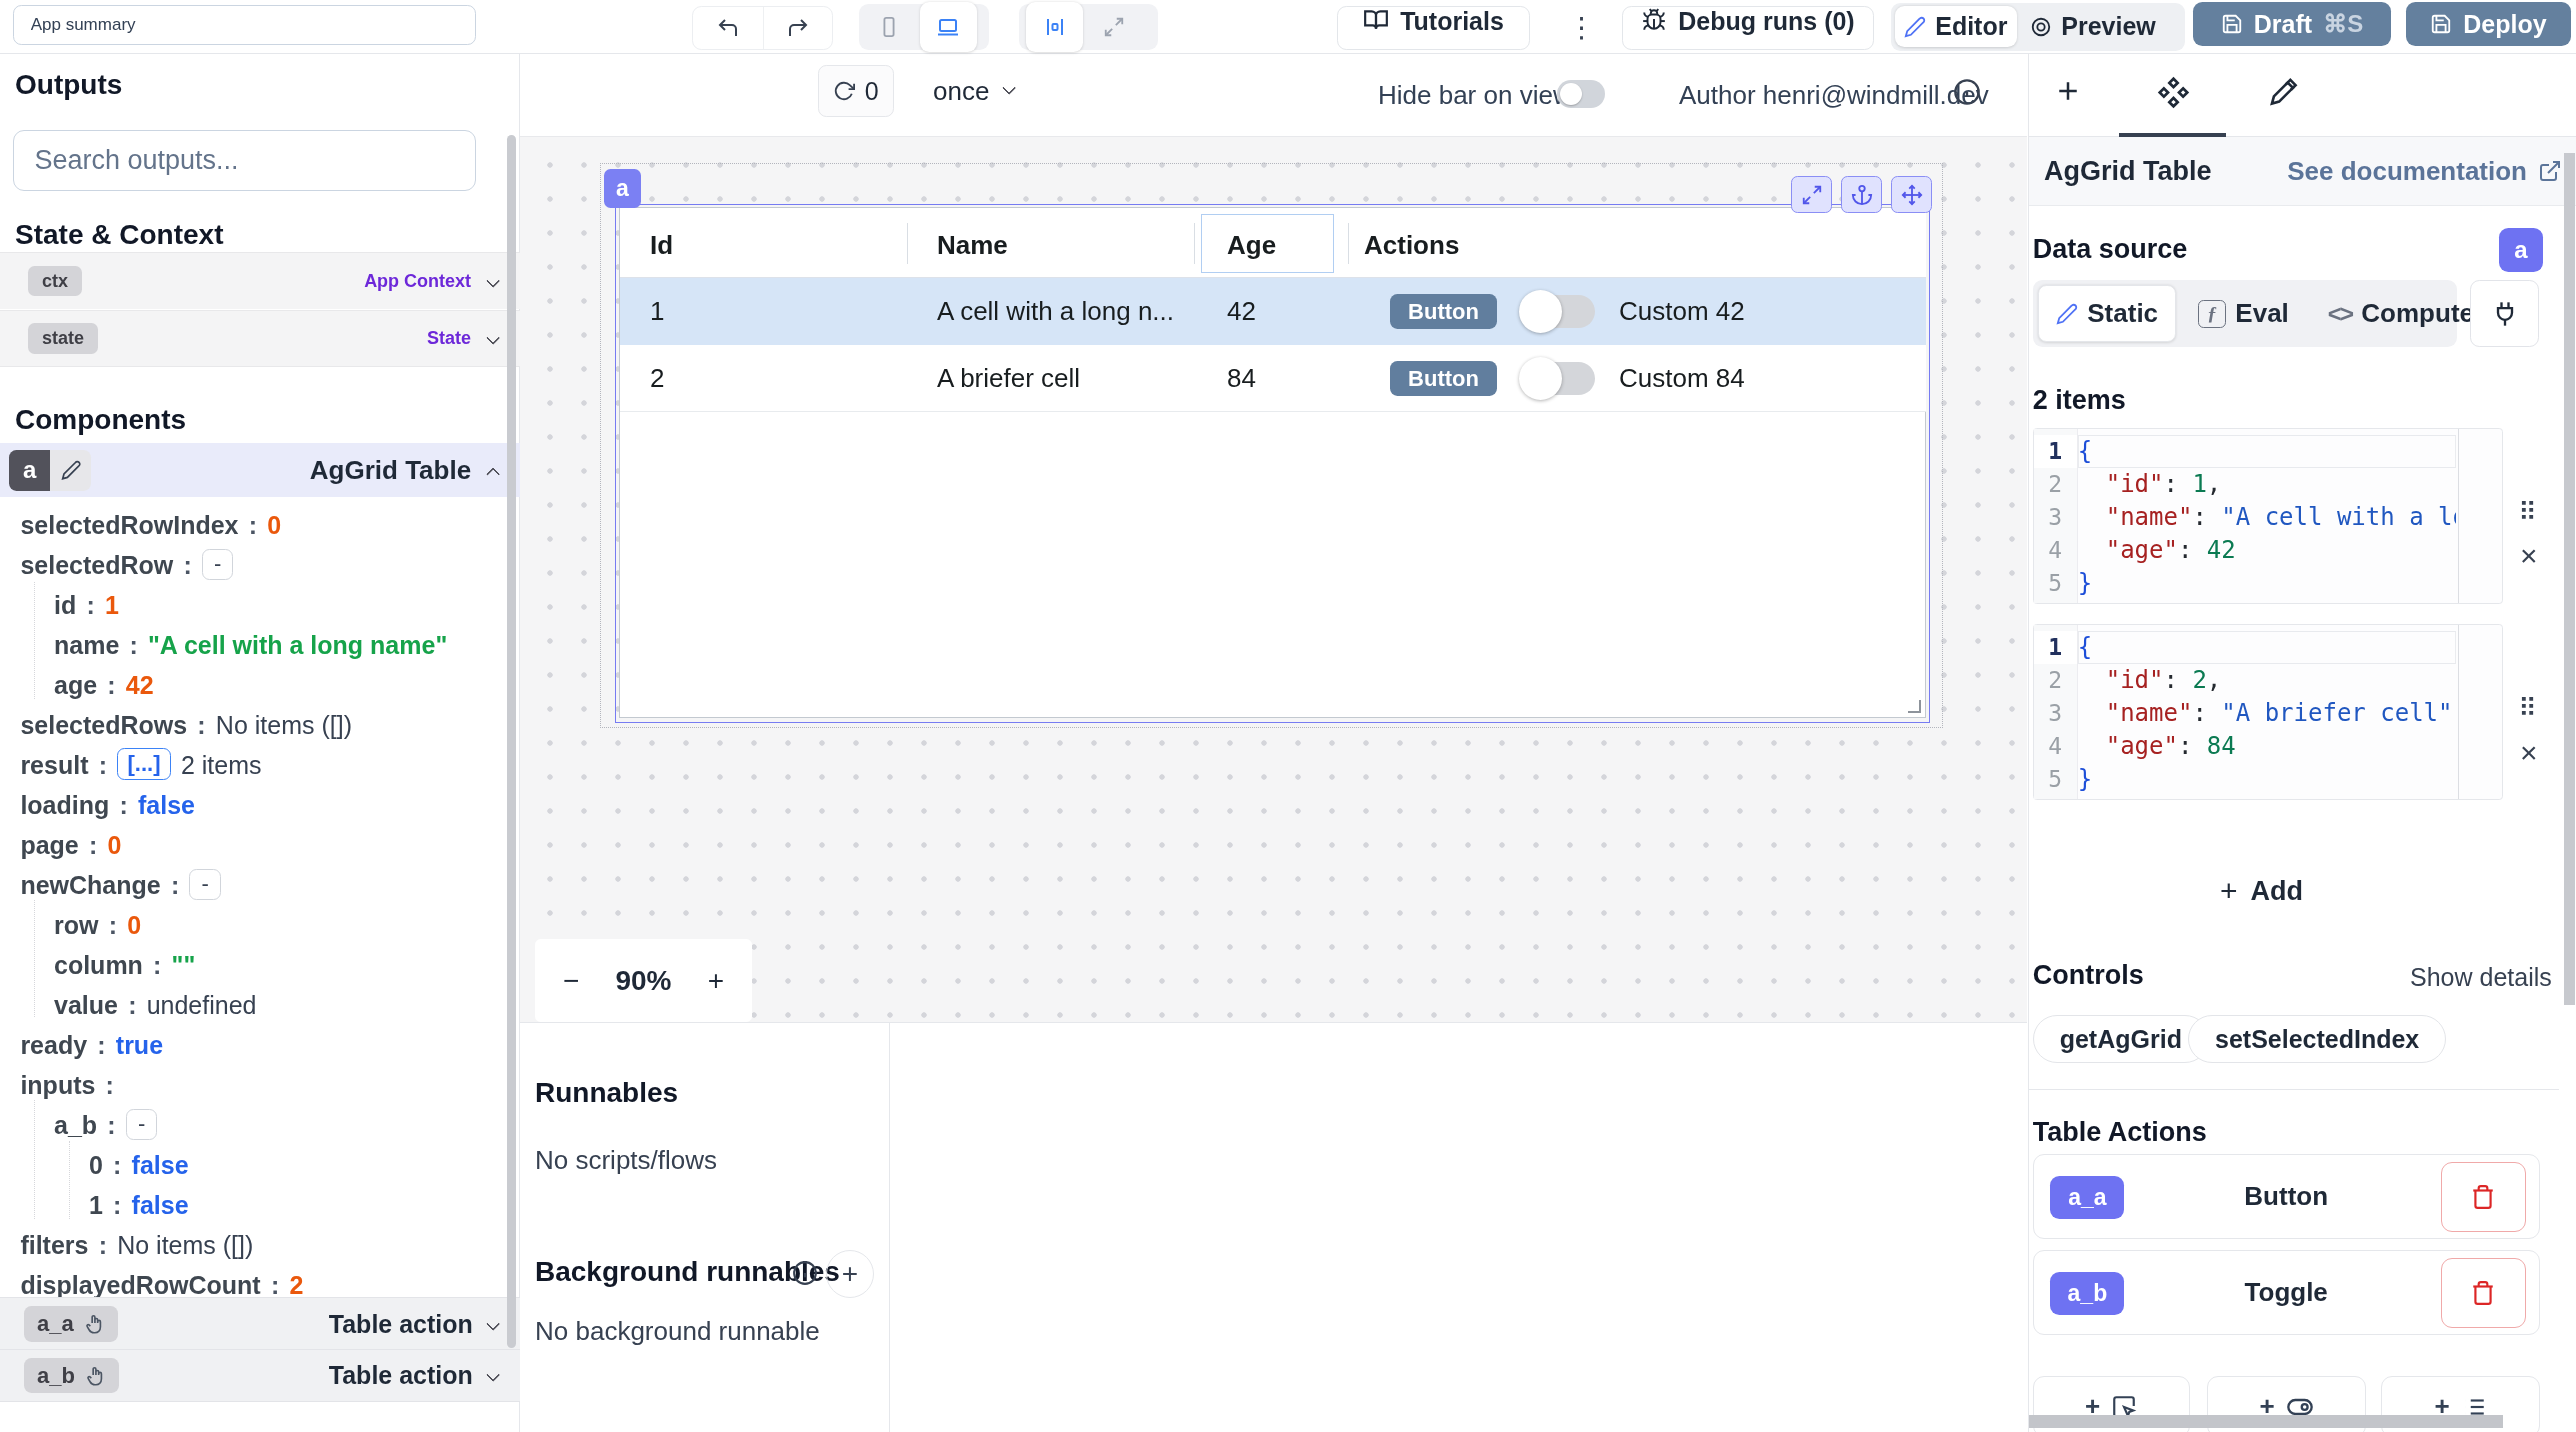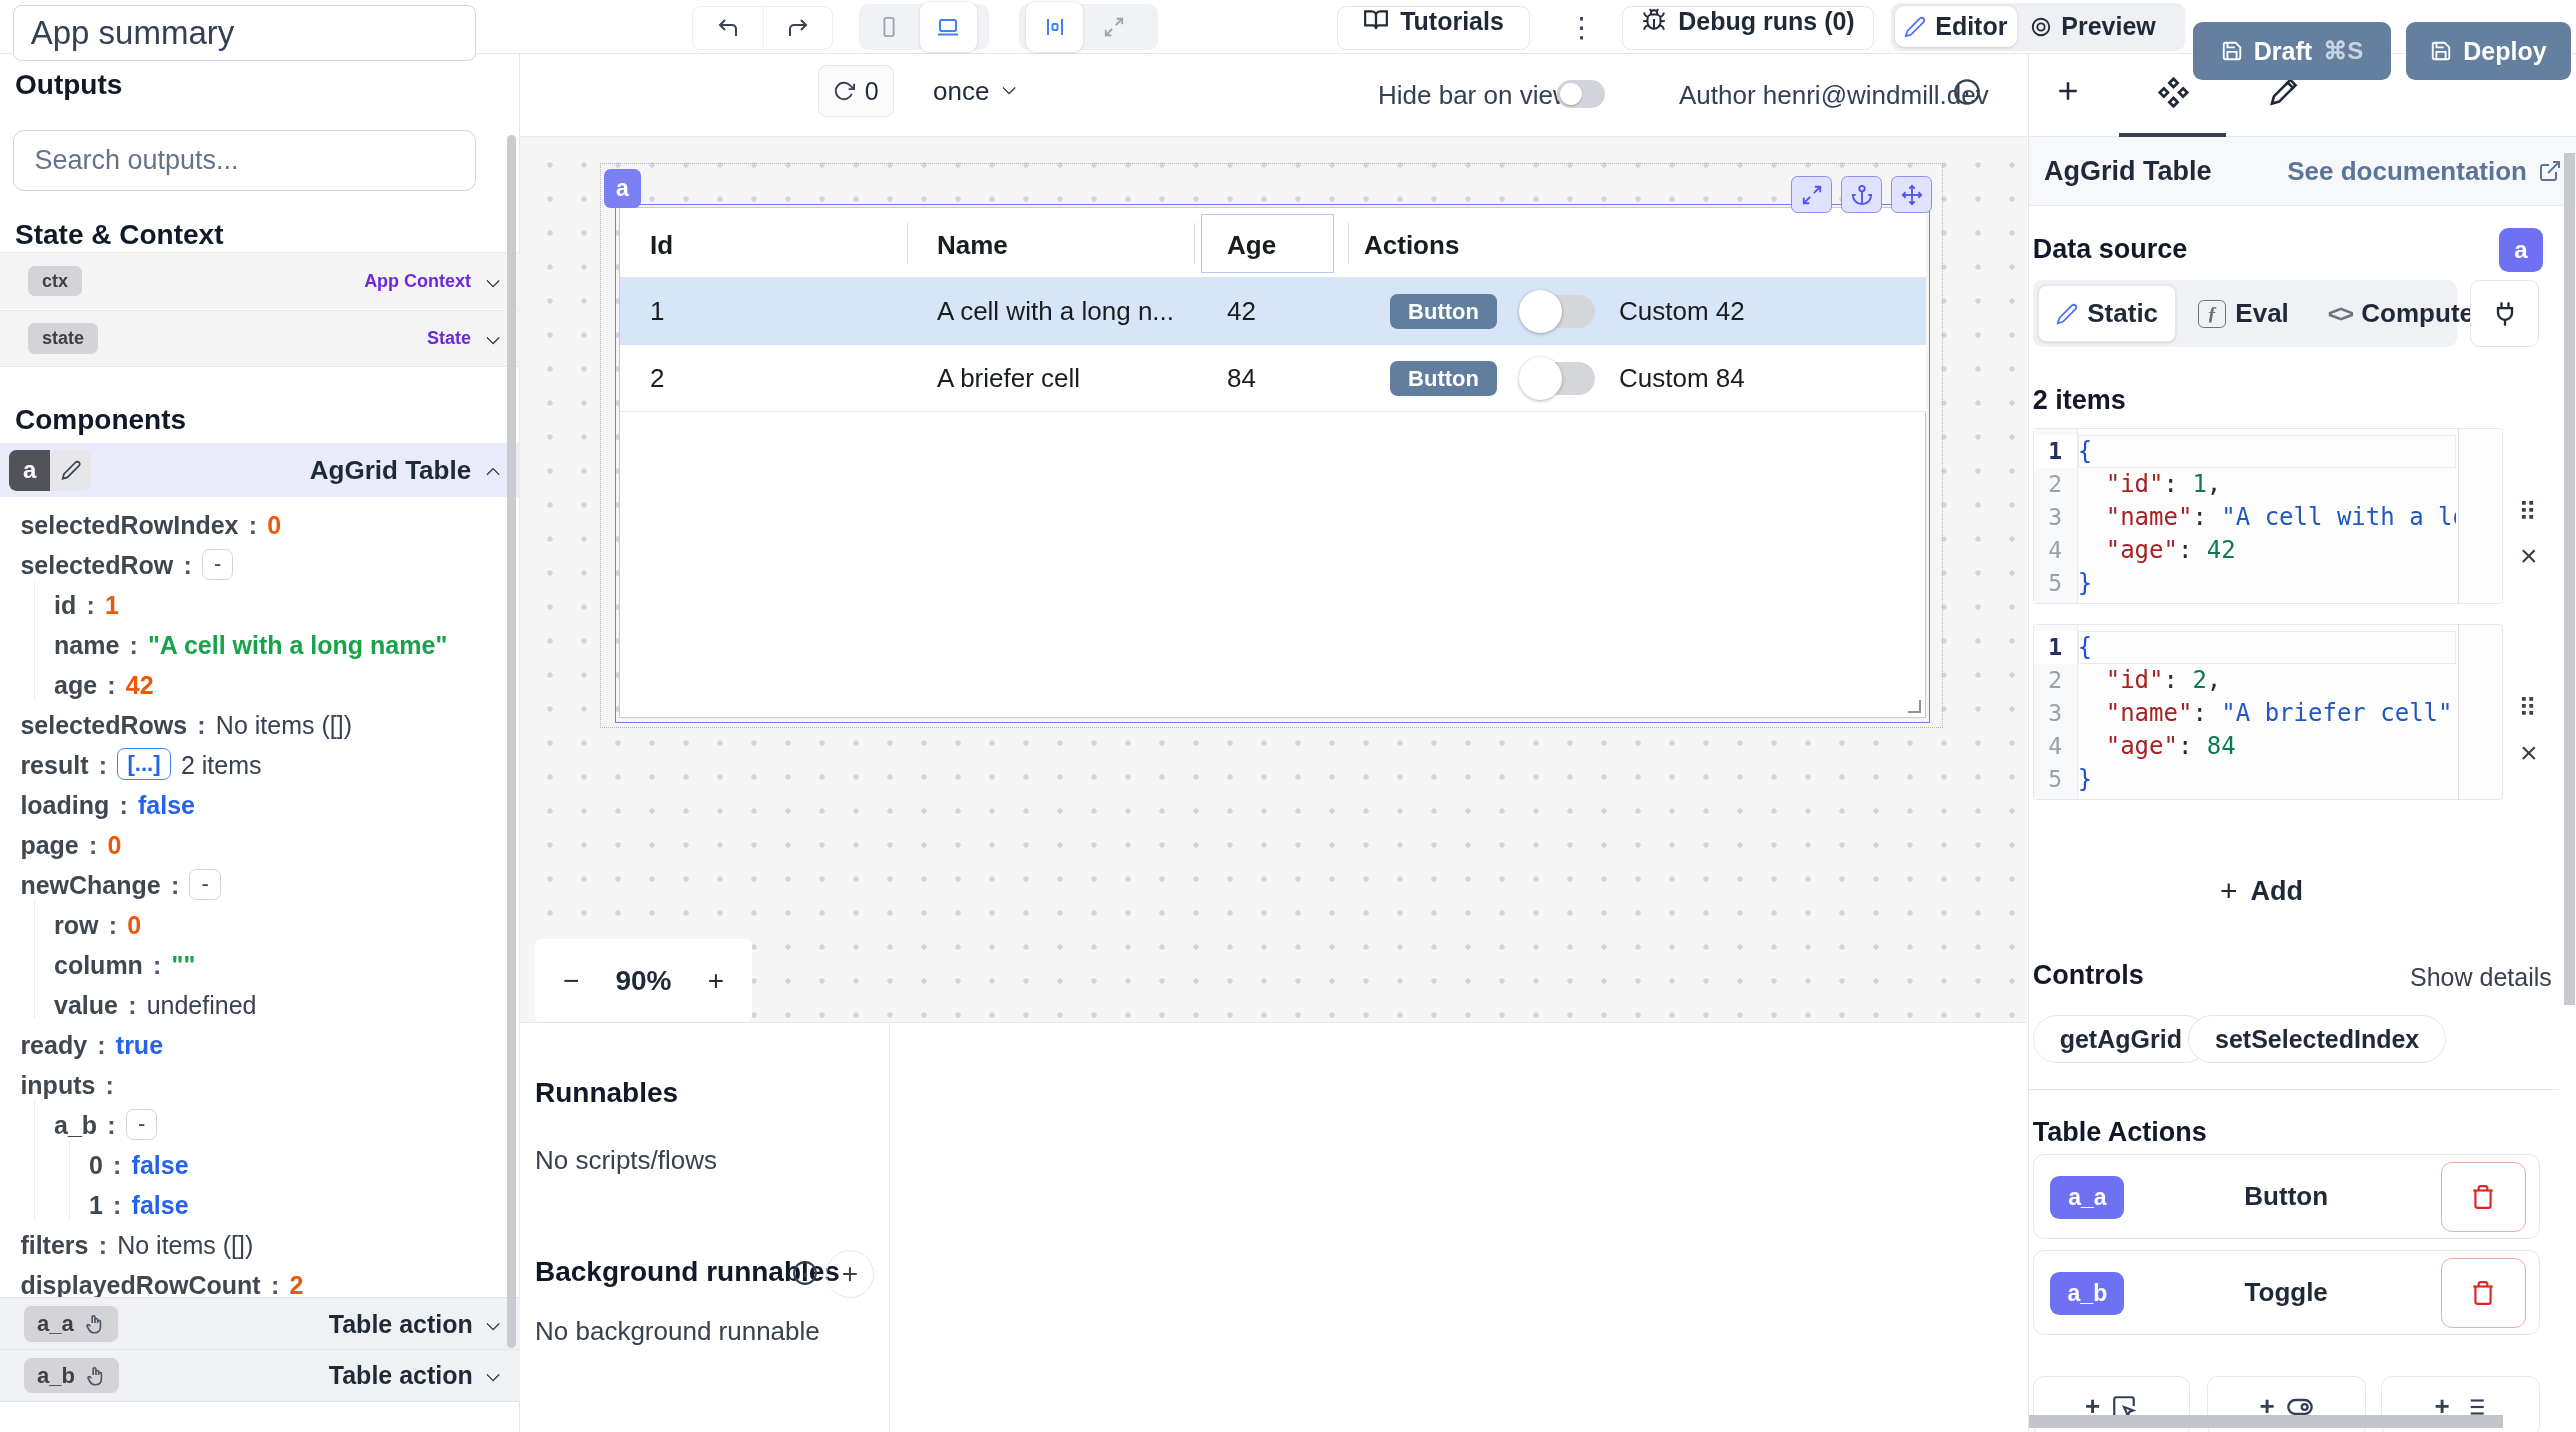--- a/index.html
+++ b/index.html
@@ -5,30 +5,30 @@
   *{margin:0;padding:0;box-sizing:border-box}
   html,body{width:2576px;height:1432px;overflow:hidden;background:#fff;
     font-family:"Liberation Sans",sans-serif;color:#1f2937;font-size:25px}
   #app{position:relative;width:2576px;height:1432px;background:#fff}
   .abs{position:absolute}
   .flex{display:flex;align-items:center}.semi{font-weight:600}
   svg{display:block;flex:none}
 
   
   .topbar{position:absolute;left:0;top:0;width:2576px;height:54px;background:#fff;border-bottom:0.9px solid #e5e7eb;z-index:30}
-  .appsum{position:absolute;left:13px;top:4.6px;width:463px;height:56px;border:0.9px solid #cbd5e1;border-radius:8.3px;
-    font-family:"Liberation Sans",sans-serif;font-size:33px;font-weight:500;color:#334155;padding:0 16.7px;outline:none}
+  .appsum{position:absolute;left:13px;top:4.6px;width:463px;height:40px;border:0.9px solid #cbd5e1;border-radius:8.3px;
+    font-family:"Liberation Sans",sans-serif;font-size:17px;font-weight:500;color:#334155;padding:0 16.7px;outline:none}
   .grpbox{position:absolute;top:5.6px;height:44px;background:#fff;border:0.9px solid #eceef1;border-radius:9.3px;display:flex}
   .grpbox .half{width:70px;display:flex;align-items:center;justify-content:center;color:#374151;cursor:pointer}
   .grpbox .half + .half{border-left:0.9px solid #eef0f2}
   .seggray{position:absolute;top:3.7px;height:46px;background:#f1f2f5;border-radius:9.3px;display:flex;align-items:center;padding:0 7.4px;gap:7.4px}
   .whitechip{background:#fff;border-radius:9.3px;box-shadow:0 0.9px 2.8px rgba(0,0,0,.15);display:flex;align-items:center;justify-content:center}
   .tbtn{position:absolute;top:5.6px;height:44px;background:#fff;border:0.9px solid #e3e6ea;border-radius:9.3px;
     display:flex;align-items:flex-start;justify-content:center;gap:11px;font-size:25px;font-weight:600;color:#1f2937;cursor:pointer}
-  .btn-slate{position:absolute;top:22px;height:58px;background:#64809e;border-radius:9.3px;display:flex;align-items:center;
+  .btn-slate{position:absolute;top:2px;height:44px;background:#64809e;border-radius:9.3px;display:flex;align-items:center;
     justify-content:center;gap:11px;color:#fff;font-weight:700;font-size:25px;cursor:pointer}
   .shortcut{color:#c9d4e1;font-weight:600;font-size:24px}
 
   
   .sidebar{position:absolute;left:0;top:54px;width:520px;height:1379px;background:#fff;border-right:0.9px solid #e5e7eb;z-index:20}
   .sb-h{position:absolute;left:15px;font-size:28px;font-weight:700;color:#111827}
   .searchin{position:absolute;left:13px;top:76px;width:463px;height:61px;border:0.9px solid #cbd5e1;border-radius:11px;
     font-family:"Liberation Sans",sans-serif;font-size:27px;color:#334155;padding:0 20.4px;outline:none}
   .searchin::placeholder{color:#64748b}
   .sbrow{position:absolute;left:0;width:520px;height:57px;background:#f4f4f5;border-top:0.9px solid #e8e8ea;

